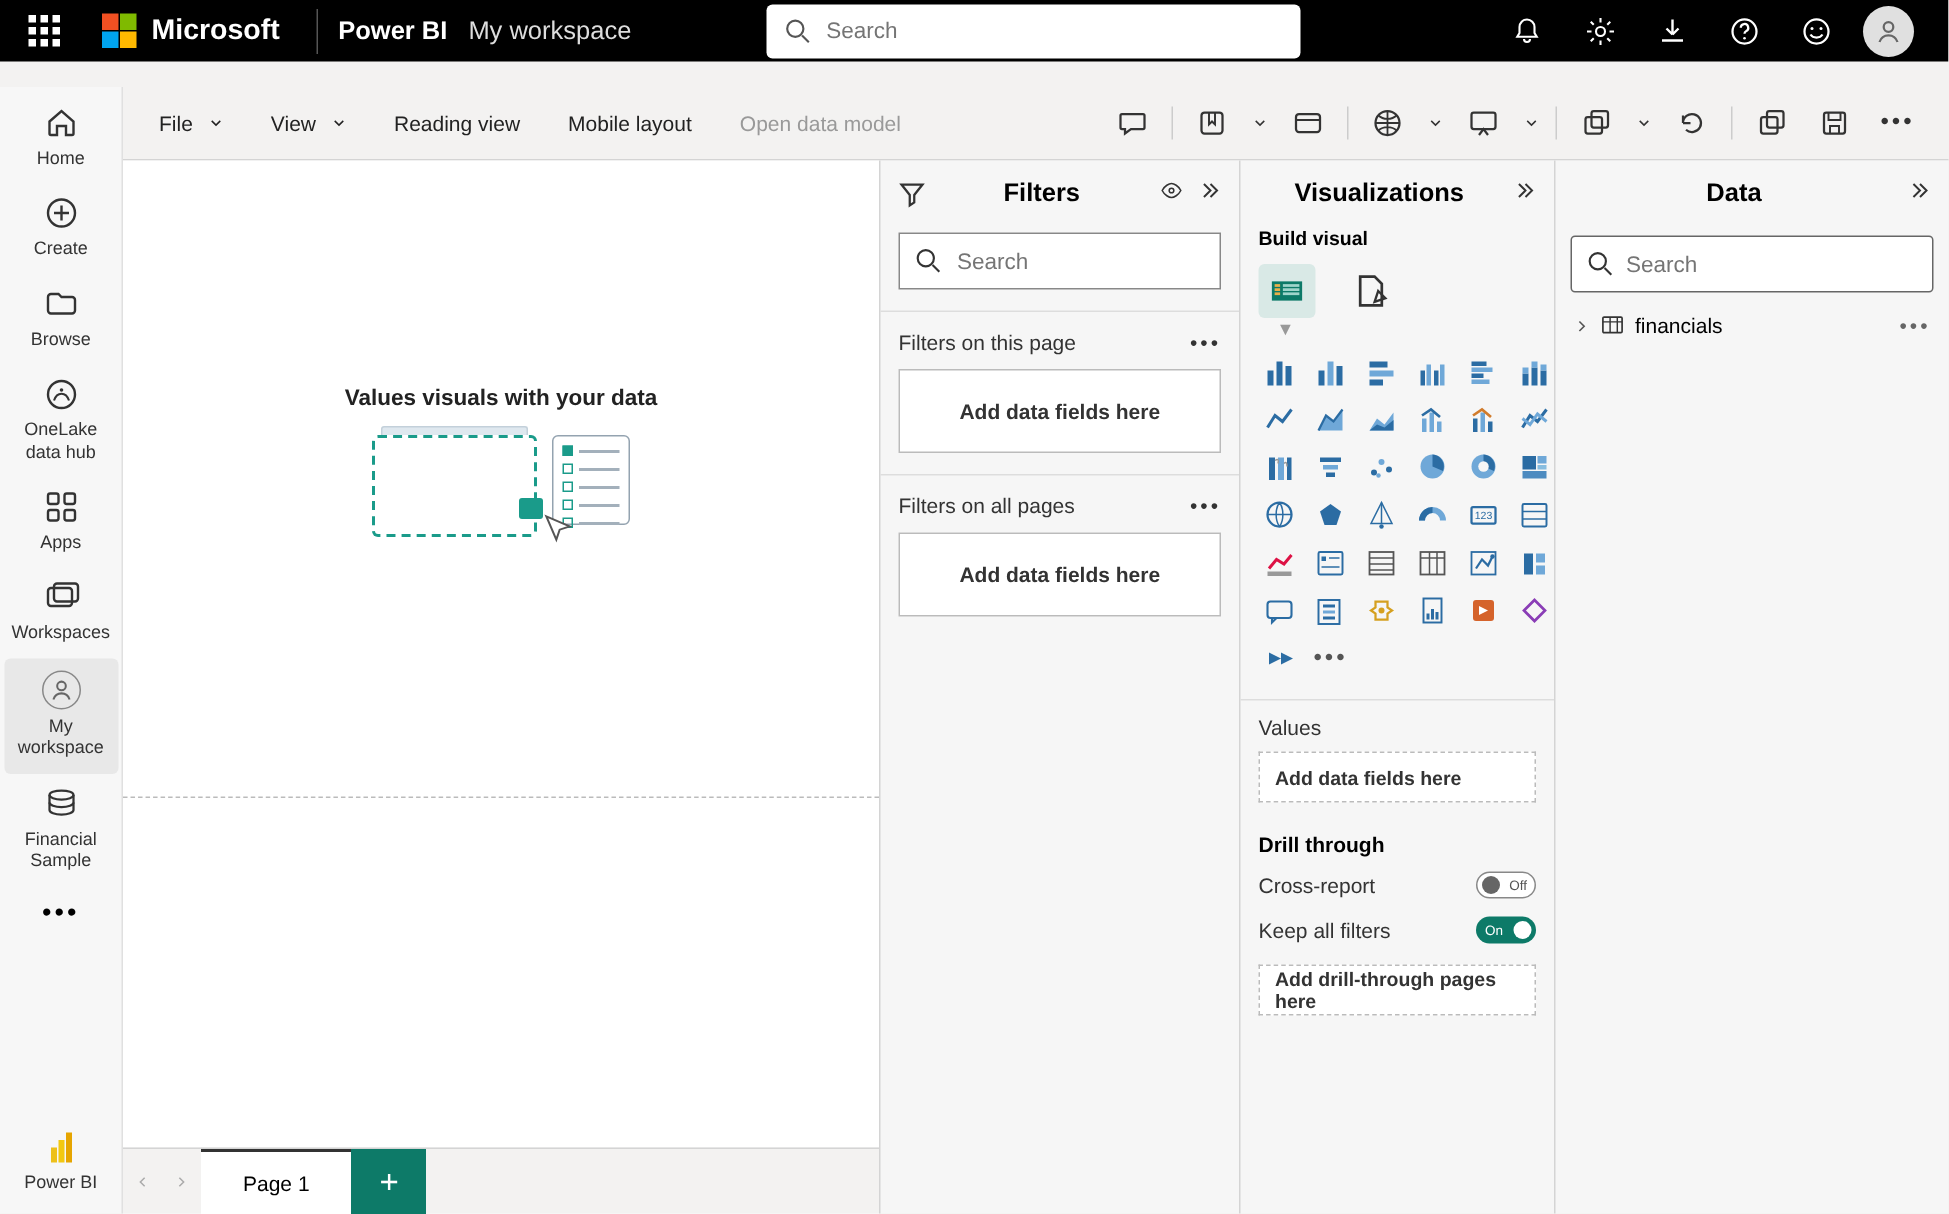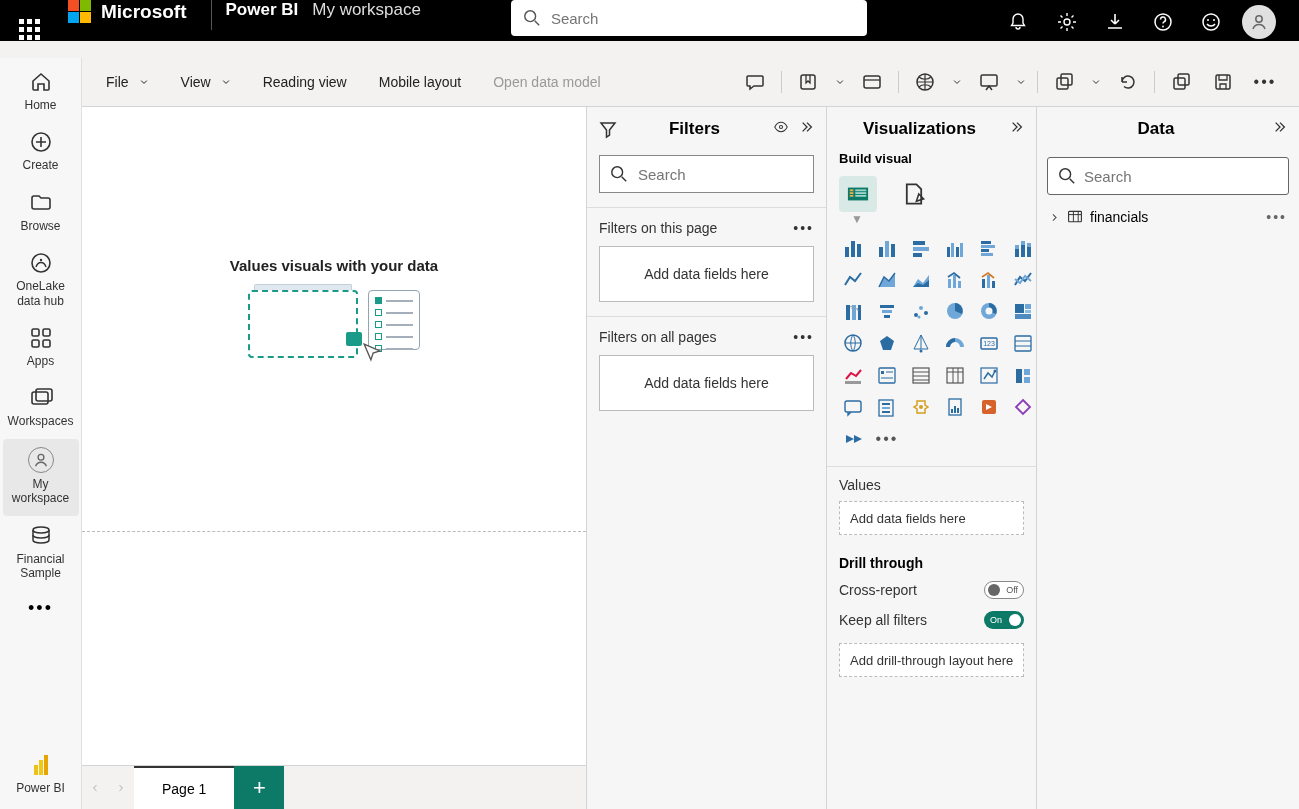--- a/index.html
+++ b/index.html
@@ -1,19 +1,19 @@
 <!DOCTYPE html>
 <html><head>
 <meta charset="utf-8">
 <style>
   * { box-sizing: border-box; margin: 0; padding: 0; font-family: "Segoe UI", Arial, sans-serif; }
   body { width: 1299px; height: 809px; overflow: hidden; background: #f3f2f1; }
 
   
-  .topbar { height: 41px; background: #000; display: flex; align-items: flex-start; color: #fff; }
+  .topbar { height: 41px; background: #000; display: flex; align-items: center; color: #fff; }
   .waffle { width: 58px; height: 58px; display:flex; align-items:center; justify-content:center; cursor:pointer; }
   .waffle-grid { display:grid; grid-template-columns: repeat(3,5px); grid-gap:3px; }
   .waffle-grid span { width:5px; height:5px; background:#fff; }
   .ms-logo { display:flex; align-items:center; gap:10px; padding:0 10px; }
   .ms-logo-squares { display:grid; grid-template-columns:11px 11px; grid-template-rows:11px 11px; gap:1px; }
   .sq-r{background:#f25022;} .sq-g{background:#7fba00;} .sq-b{background:#00a4ef;} .sq-y{background:#ffb900;}
   .ms-text { font-size:19px; font-weight:600; }
   .divider-v { width:1px; height:30px; background:#555; margin:0 14px; }
   .pbi-text { font-size:17px; font-weight:600; }
   .ws-text { font-size:17px; margin-left:14px; color:#ddd; }
@@ -71,21 +71,21 @@
   .pane { background:#f6f6f6; border-left:1px solid #d4d4d4; display:flex; flex-direction:column; }
   .filters-pane { width:240px; }
   .pane-header { height:44px; display:flex; align-items:center; padding:0 12px; gap:10px;text-align:center; }
   .pane-header .title { font-size:17px; font-weight:600; flex:1; }
   .pane-header .hicon { cursor:pointer; color:#333; }
   .filter-search { margin:4px 12px 14px; height:38px; border:1px solid #888; background:#fff; display:flex; align-items:center; padding:0 10px; }
   .filter-search input { border:none; outline:none; font-size:15px; margin-left:10px; width:100%; }
   .filter-section { padding:2px 12px 14px; border-top:1px solid #ddd; }
   .filter-section-head { display:flex; align-items:center; font-size:14px; color:#333; padding:10px 0; }
   .filter-section-head .dots { margin-left:auto; letter-spacing:2px; cursor:pointer;}
-  .filter-drop { height:56px; border:1px solid #bbb; background:#fff; display:flex; align-items:center; justify-content:center; font-size:14px; color:#333;}
+  .filter-drop { height:56px; border:1px solid #bbb; background:#fff; display:flex; align-items:center; justify-content:center; font-size:14px; color:#333;font-weight:bold;}
   .filter-drop.dashed{ border:1px dashed #bbb; }
 
   
   .viz-pane { width:210px; }
   .viz-sub { font-size:13px; font-weight:600; padding:0 12px 6px; }
   .viz-mode-row { display:flex; gap:18px; padding:4px 12px 0; }
   .viz-mode { width:38px; height:36px; display:flex; align-items:center; justify-content:center; cursor:pointer; border-radius:4px; }
   .viz-mode.active { background:#d9e9e6; }
   .viz-pointer { margin-left:24px; color:#999; font-size:12px;}
   .viz-grid { display:grid; grid-template-columns: repeat(6, 28px); gap:6px 6px; padding:8px 12px 14px; border-bottom:1px solid #ddd;}
@@ -863,21 +863,21 @@
           <div class="knob"></div>
         </div>
     </div>
     <div class="drill-row">
       <span>Keep all filters</span>
       <div class="toggle on">
           <div class="knob"></div>
         </div>
     </div>
     <div style="padding:8px 12px">
-      <div class="filter-drop dashed" style="height:34px;font-size:13px;justify-content:flex-start;padding-left:10px">Add drill-through layout here</div>
+      <div class="filter-drop dashed" style="height:34px;font-size:13px;justify-content:flex-start;padding-left:10px">Add drill-through pages here</div>
     </div>
   </div>
 
   <div class="pane data-pane">
     <div class="pane-header">
       <div class="title">Data</div>
       <div class="hicon"><svg width="14" height="14" viewBox="0 0 16 16">
             <use href="#i-chev-dbl"></use>
           </svg></div>
     </div>

